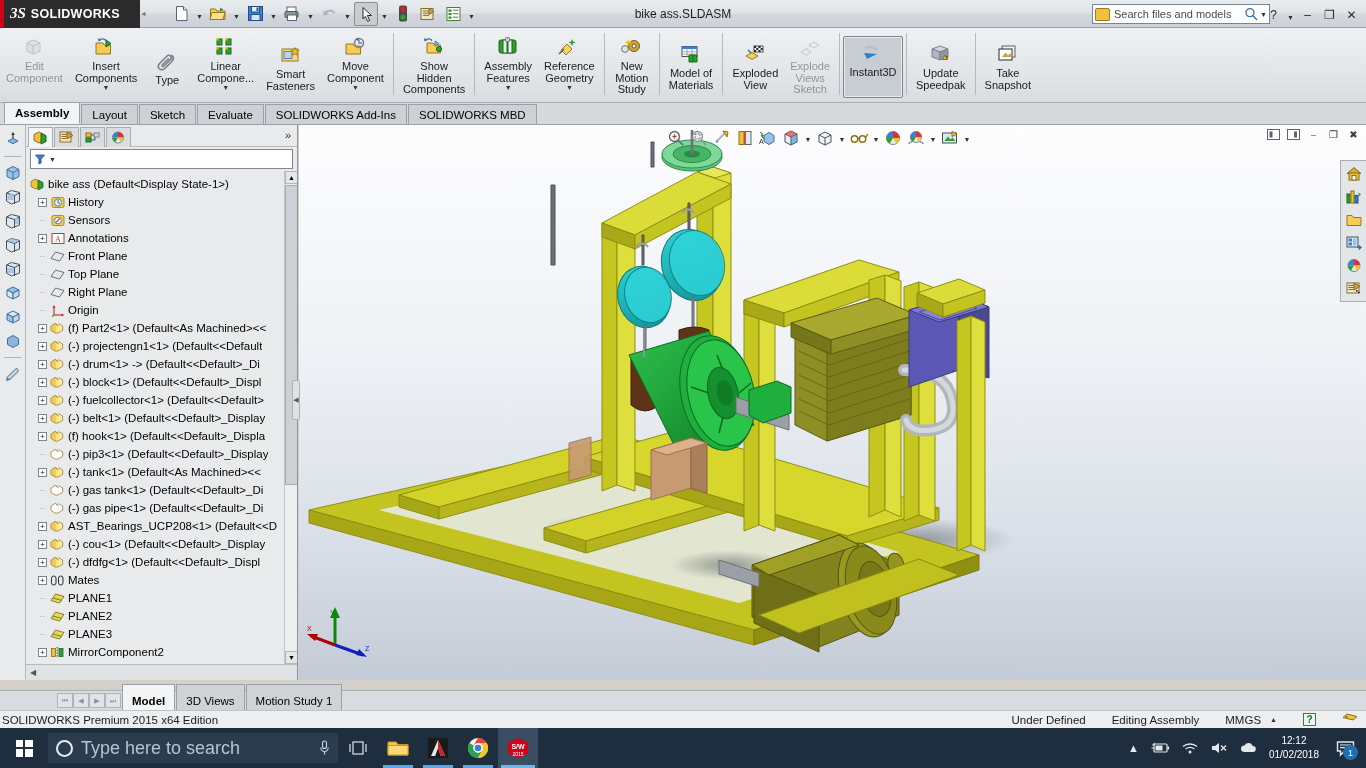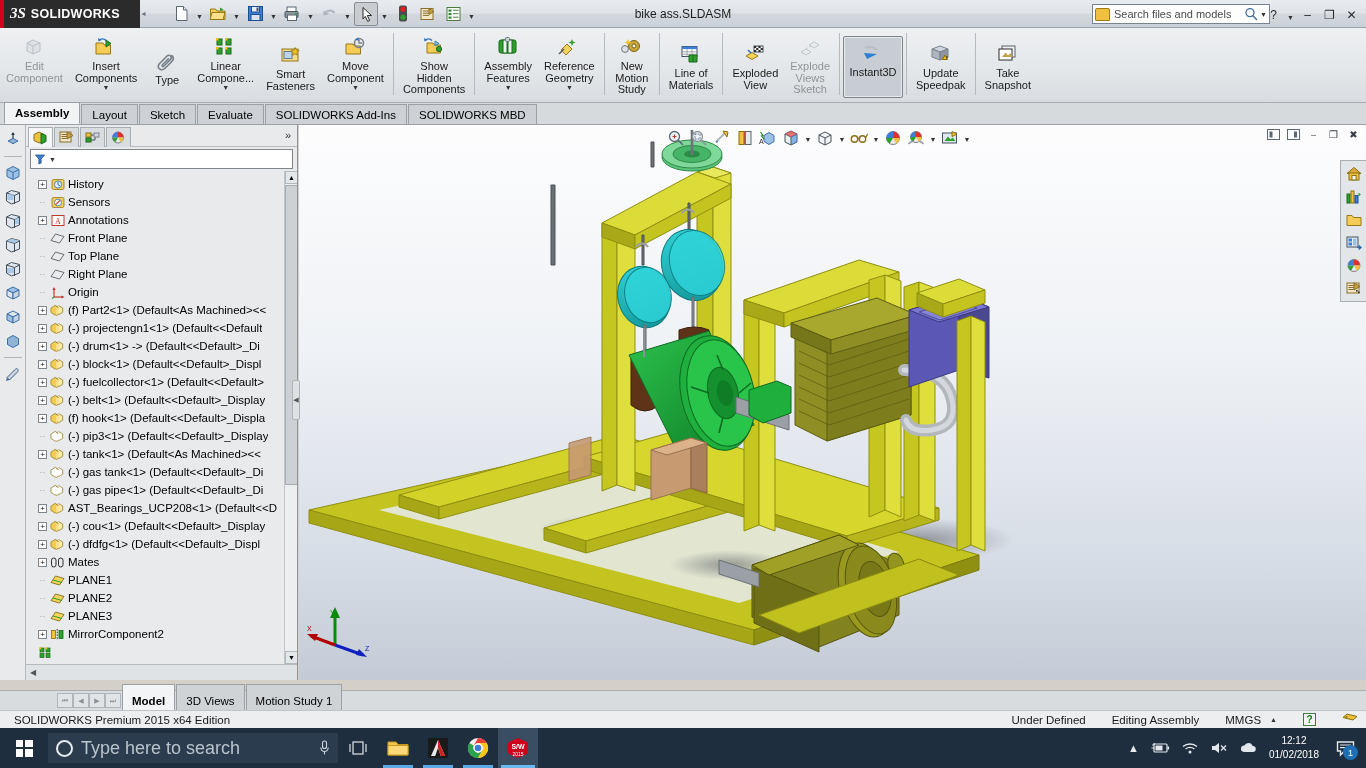--- a/index.html
+++ b/index.html
@@ -132,21 +132,21 @@
   .navb { width:16px; height:15px; border:1px solid #b0b5ba; background:#e1e4e7;
           display:flex; align-items:center; justify-content:center; font-size:7px; color:#8b9096;}
   .dtab { height:17px; padding:16px 9px; display:flex; align-items:center; font-size:11.5px;
           background:#cfd3d6; border:1px solid #9aa0a6; margin-left:1px; cursor:default;}
   .dtab.sel { background:#f3f4f5; font-weight:bold; }
 
   
   .status { position:absolute; left:0; top:710px; width:1366px; height:18px;
             background:#eceef0; border-top:1px solid #c0c4c8;
             display:flex; align-items:center; font-size:11.5px; color:#1b1b1b; }
-  .st-left { padding-left:14px; }
+  .st-left { padding-left:2px; }
   .st-right { margin-left:auto; display:flex; align-items:center; gap:26px; padding-right:8px; }
   .st-q { width:13px; height:13px; border:1px solid #3f7a3f; background:#f3f4f5;
           color:#0a7d0a; font-size:10px; font-weight:bold; display:flex; align-items:center; justify-content:center;}
 
   
   .taskbar { position:absolute; left:0; top:728px; width:1366px; height:40px; background:#1f2e3e;
              display:flex; align-items:center; }
   .startbtn { width:48px; height:40px; display:flex; align-items:center; justify-content:center; }
   .winlogo { width:17px; height:17px; display:grid; grid-template-columns:1fr 1fr; grid-template-rows:1fr 1fr; gap:2px;}
   .winlogo i { background:#fff; display:block; }
@@ -448,21 +448,21 @@
       <div class="ic">
         <svg width="24" height="21" viewBox="0 0 24 21">
             <rect x="3" y="2.5" width="15" height="10" fill="#fff" stroke="#46505c"></rect>
             <rect x="3" y="2.5" width="15" height="2.6" fill="#3c7fd4"></rect>
             <path d="M3 7.8h15M3 10.2h15M8 5.1v7.4M13 5.1v7.4" stroke="#8a929a" stroke-width=".8"></path>
             <path d="M10 11h8v7h-8z" fill="#2ea02e" stroke="#176b17"></path>
             <path d="M14 11v7" stroke="#176b17"></path>
           </svg>
       </div>
       <div class="lbl">
-          <div>Line of</div>
+          <div>Model of</div>
           <div>Materials</div>
         </div>
     </div>
 
     <div class="vsep"></div>
 
     <div class="rbtn" style="margin-top:7px;height:60px">
       <div class="ic">
         <svg width="24" height="21" viewBox="0 0 24 21">
             <path d="M3 12l6-3.5 6 3.5-6 3.5z" fill="#f2d45c" stroke="#96791c"></path>
@@ -664,20 +664,29 @@
 
     <div class="filter-row">
       <svg width="12" height="12" viewBox="0 0 12 12">
           <path d="M1.5 2h9l-3.4 4v4l-2.2 1v-5z" fill="#3c7fd4" stroke="#1d4f8f" stroke-width=".8"></path>
         </svg>
       <span style="font-size:7px;color:#333">▼</span>
     </div>
 
     <div class="tree-body">
       <div id="tree-rows">
+          <div class="trow" style="padding-left: 0px;">
+            <span class="ticon">
+              <svg width="15" height="14" viewBox="0 0 15 14">
+                <path d="M1 4.5l4.5-2.5 4.5 2.5v5l-4.5 2.5L1 9.5z" fill="#f0c23c" stroke="#8a6e12" stroke-width=".8"></path>
+                <path d="M8 3l5 2.5v5L8 13z" fill="#2ea02e" stroke="#176b17" stroke-width=".8"></path>
+              </svg>
+            </span>
+            <span class="tlabel" style="font-weight: normal;">bike ass  (Default&lt;Display State-1&gt;)</span>
+          </div>
           <div class="trow" style="padding-left: 8px;">
             <div class="tplus">+</div>
             <span class="ticon">
               <svg width="14" height="13" viewBox="0 0 14 13">
                 <rect x="1" y="1.5" width="12" height="10" rx="1.5" fill="#f5cc55" stroke="#96791c" stroke-width=".8"></rect>
                 <circle cx="7" cy="6.5" r="3.6" fill="#dff0fb" stroke="#2d6fb5" stroke-width=".8"></circle>
                 <path d="M7 4v2.7l2 1.2" stroke="#2d6fb5" stroke-width="1" fill="none"></path>
               </svg>
             </span>
             <span class="tlabel">History</span>

